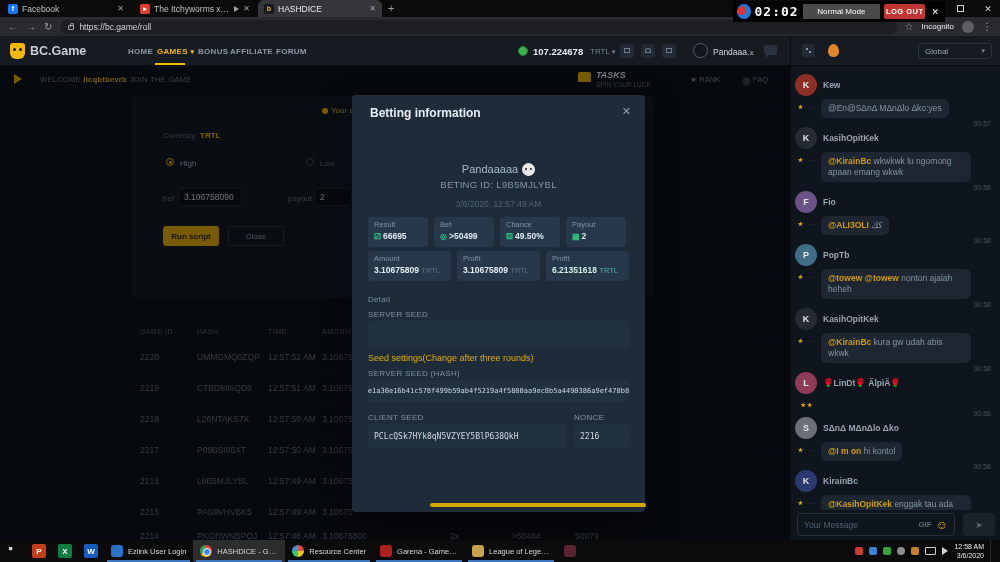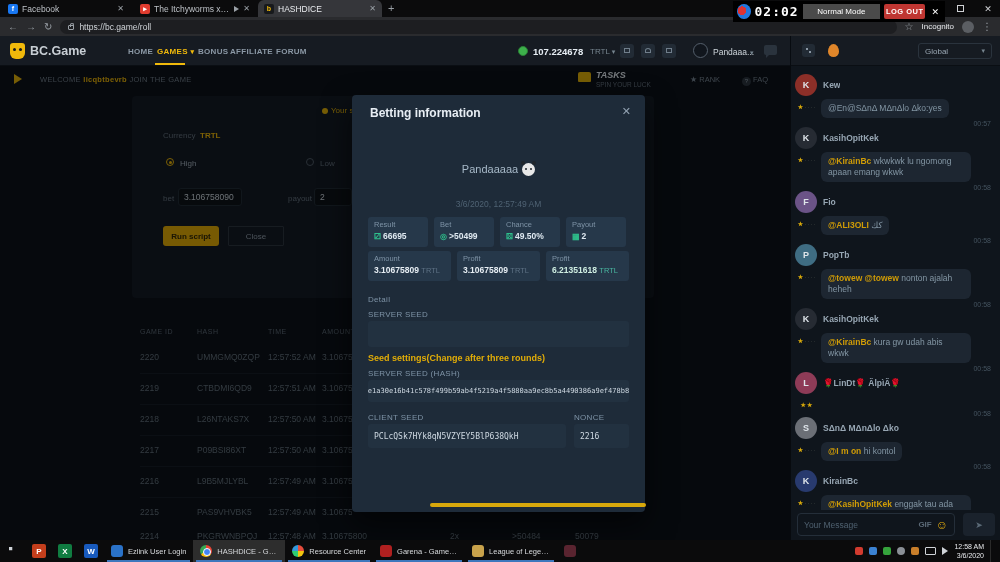--- a/index.html
+++ b/index.html
@@ -126,21 +126,21 @@
   .scard .val { font-size:8.5px; font-weight:bold; color:#dfe9f1; margin-top:2px; white-space:nowrap; }
   .scard .tic { color:#2ec08c; font-size:8px; margin-right:2px; }
   .m-amounts { position:absolute; left:16px; top:156px; width:261px; display:flex; gap:6px; }
   .acard { width:83px; height:30px; background:#26384a; border-radius:3px; padding:3px 6px; }
   .acard .lab { font-size:7.5px; color:#7e93a6; }
   .acard .val { font-size:8.5px; font-weight:bold; color:#e7eef4; margin-top:2px; white-space:nowrap; }
   .acard .unit { color:#5d7184; font-weight:normal; font-size:7.5px; }
   .acard.green .val { color:#cfeee2; } .acard.green .unit { color:#49b6a0; }
   .m-lab { position:absolute; font-size:8px; color:#7e93a6; letter-spacing:.3px; }
   .m-input { position:absolute; background:#223140; border-radius:3px; }
-  .m-seed-title { position:absolute; left:16px; top:258px; font-size:9px; font-weight:bold; color:#e2ad07; }
+  .m-seed-title { position:absolute; left:16px; top:258px; font-size:9px; font-weight:normal; color:#e2ad07; }
   .hashtext { font-family:"DejaVu Sans Mono", monospace; font-size:7px; color:#cfd9e2; display:flex; align-items:center; justify-content:center; height:100%; white-space:nowrap; overflow:hidden; }
   .seedtext { font-family:"DejaVu Sans Mono", monospace; font-size:8px; color:#cfd9e2; display:flex; align-items:center; padding:0 6px; height:100%; white-space:nowrap; overflow:hidden; }
   .m-bar { position:absolute; left:78px; top:408px; width:216px; height:4px; background:#d8a80b; border-radius:2px; }
 
   
   .chat { position:absolute; left:790px; top:30px; width:210px; height:474px; background:#0f151c; border-left:1px solid #070a0e; }
   .msgs { position:absolute; left:0; top:4px; width:210px; height:440px; overflow:hidden; padding:4px 6px 0 4px; }
   .msg { margin-bottom:9px; }
   .mhead { display:flex; align-items:center; gap:6px; }
   .mav { width:22px; height:22px; border-radius:50%; flex:0 0 auto; display:flex; align-items:center; justify-content:center;
@@ -368,20 +368,21 @@
       <span style="left:575px;">50079</span>
       <span class="profit" style="left:628px;"> </span>
     </div>
 
     <div class="overlay"></div>
 
     <div class="modal">
       <span class="m-title">Betting information</span>
       <span class="m-close">✕</span>
       <div class="m-player"><span>Pandaaaaa</span><span class="panda"></span></div>
+      <div class="m-bid">BETING ID: L9B5MJLYBL</div>
       <div class="m-date">3/6/2020, 12:57:49 AM</div>
 
       <div class="m-stats">
         <div class="scard">
           <div class="lab">Result</div>
           <div class="val"><span class="tic">⚂</span><span>66695</span></div>
         </div>
         <div class="scard">
           <div class="lab">Bet</div>
           <div class="val"><span class="tic">◎</span><span>&gt;50499</span></div>

